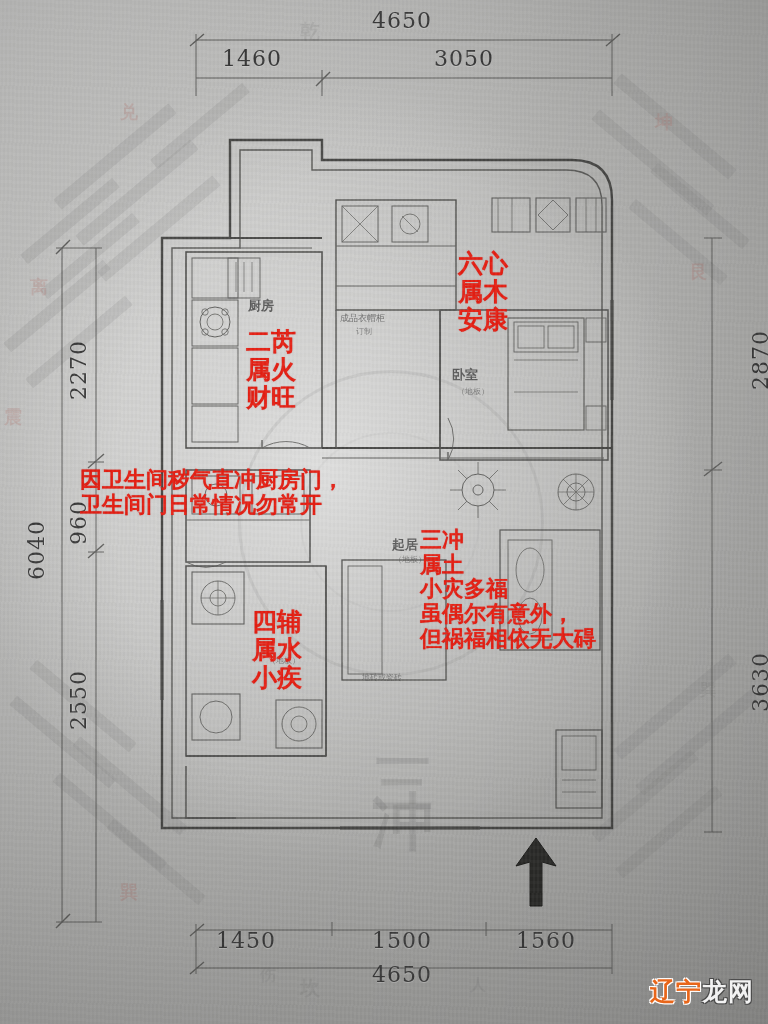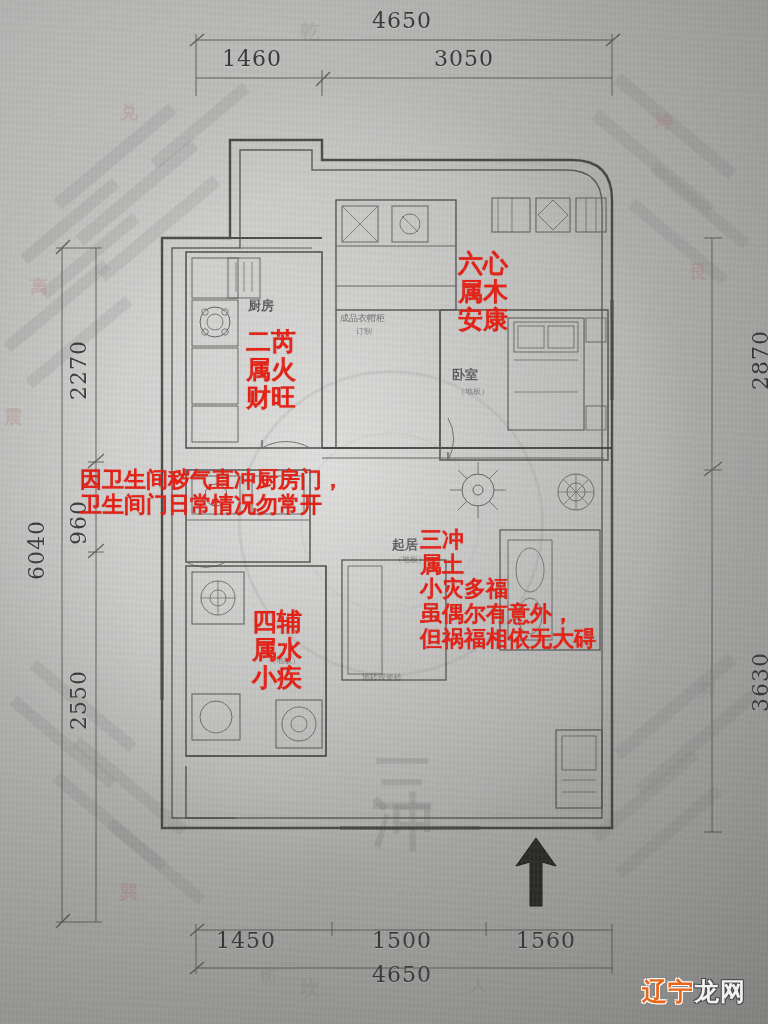--- a/index.html
+++ b/index.html
@@ -52,21 +52,21 @@
     font-family:"DejaVu Sans","Liberation Sans",sans-serif;
     text-shadow:0 0 1px rgba(190,0,0,.55);}
   .ann .ln{display:block;}
   .a-red-24{font-size:25px;}
   .a-red-22{font-size:22px;}
 
   
   .north{position:absolute;}
 
   
-  .wm{position:absolute;right:22px;bottom:16px;font-size:25px;font-weight:700;letter-spacing:1px;
+  .wm{position:absolute;right:14px;bottom:16px;font-size:25px;font-weight:700;letter-spacing:1px;
       font-family:"DejaVu Sans","Liberation Sans",sans-serif;text-align:center;}
   .wm .o{color:#e8661a;text-shadow:-1px -1px 0 #fff,1px -1px 0 #fff,-1px 1px 0 #fff,1px 1px 0 #fff;}
   .wm .w{color:#f2f2f2;text-shadow:-1px -1px 0 #4a4a4a,1px -1px 0 #4a4a4a,-1px 1px 0 #4a4a4a,1px 1px 0 #4a4a4a;}
 </style>
 </head>
 <body>
 
 <div id="page">
 
   <div class="bagua">

